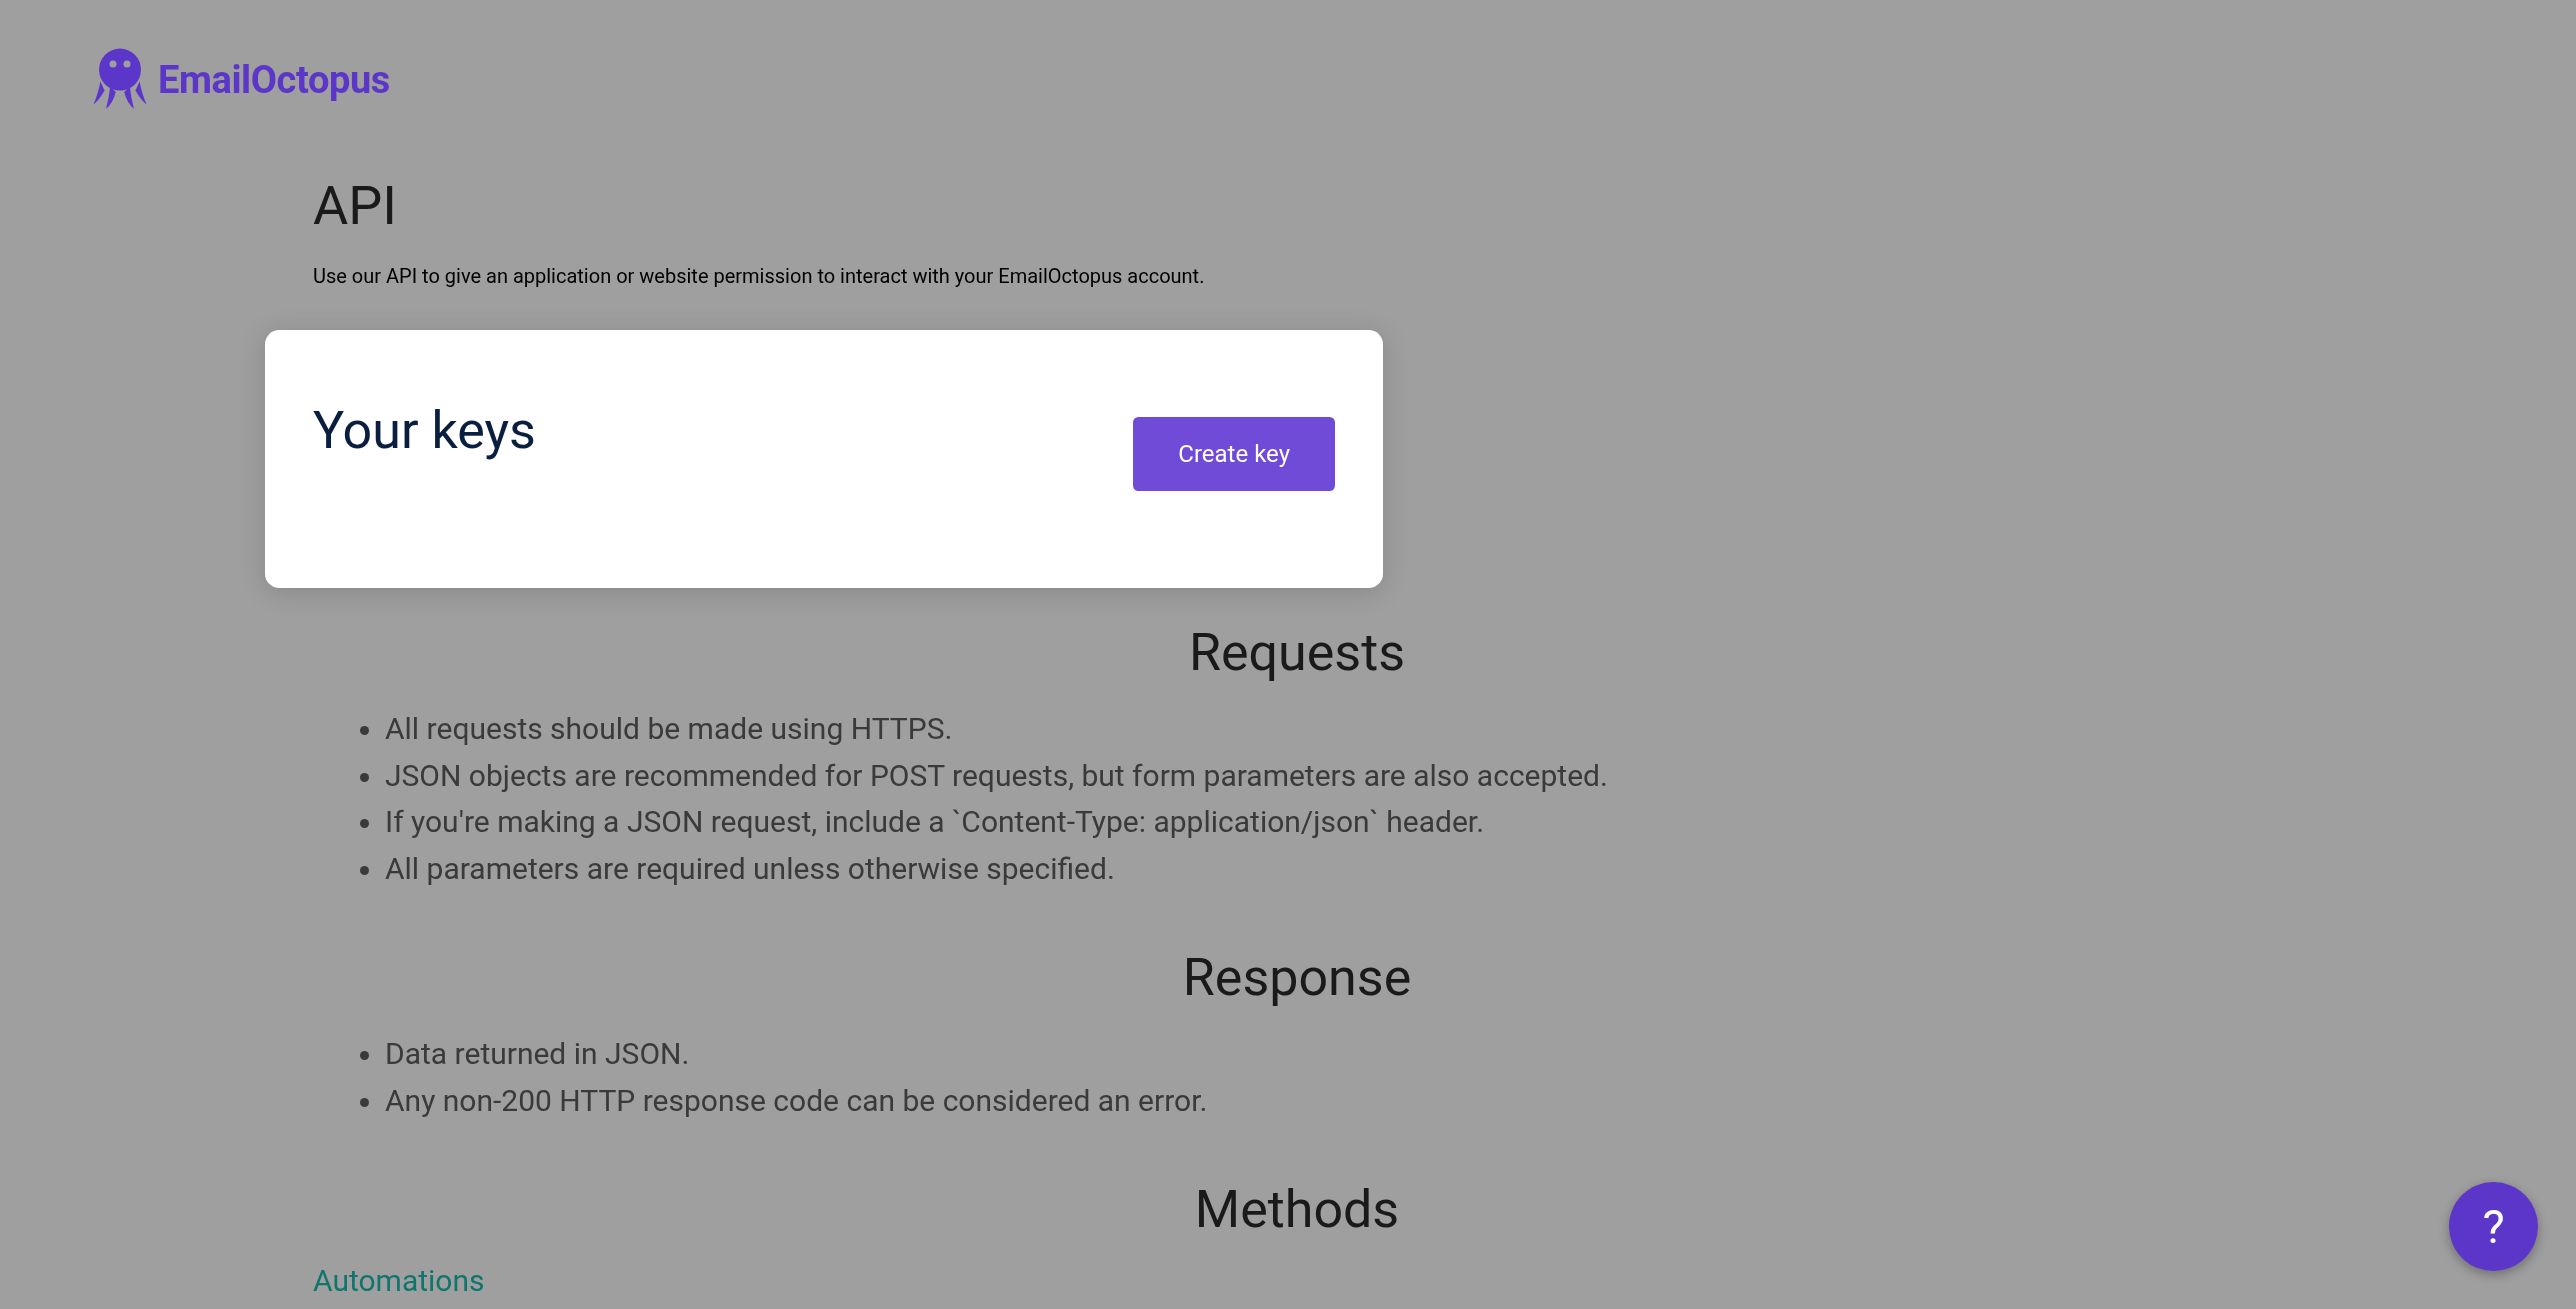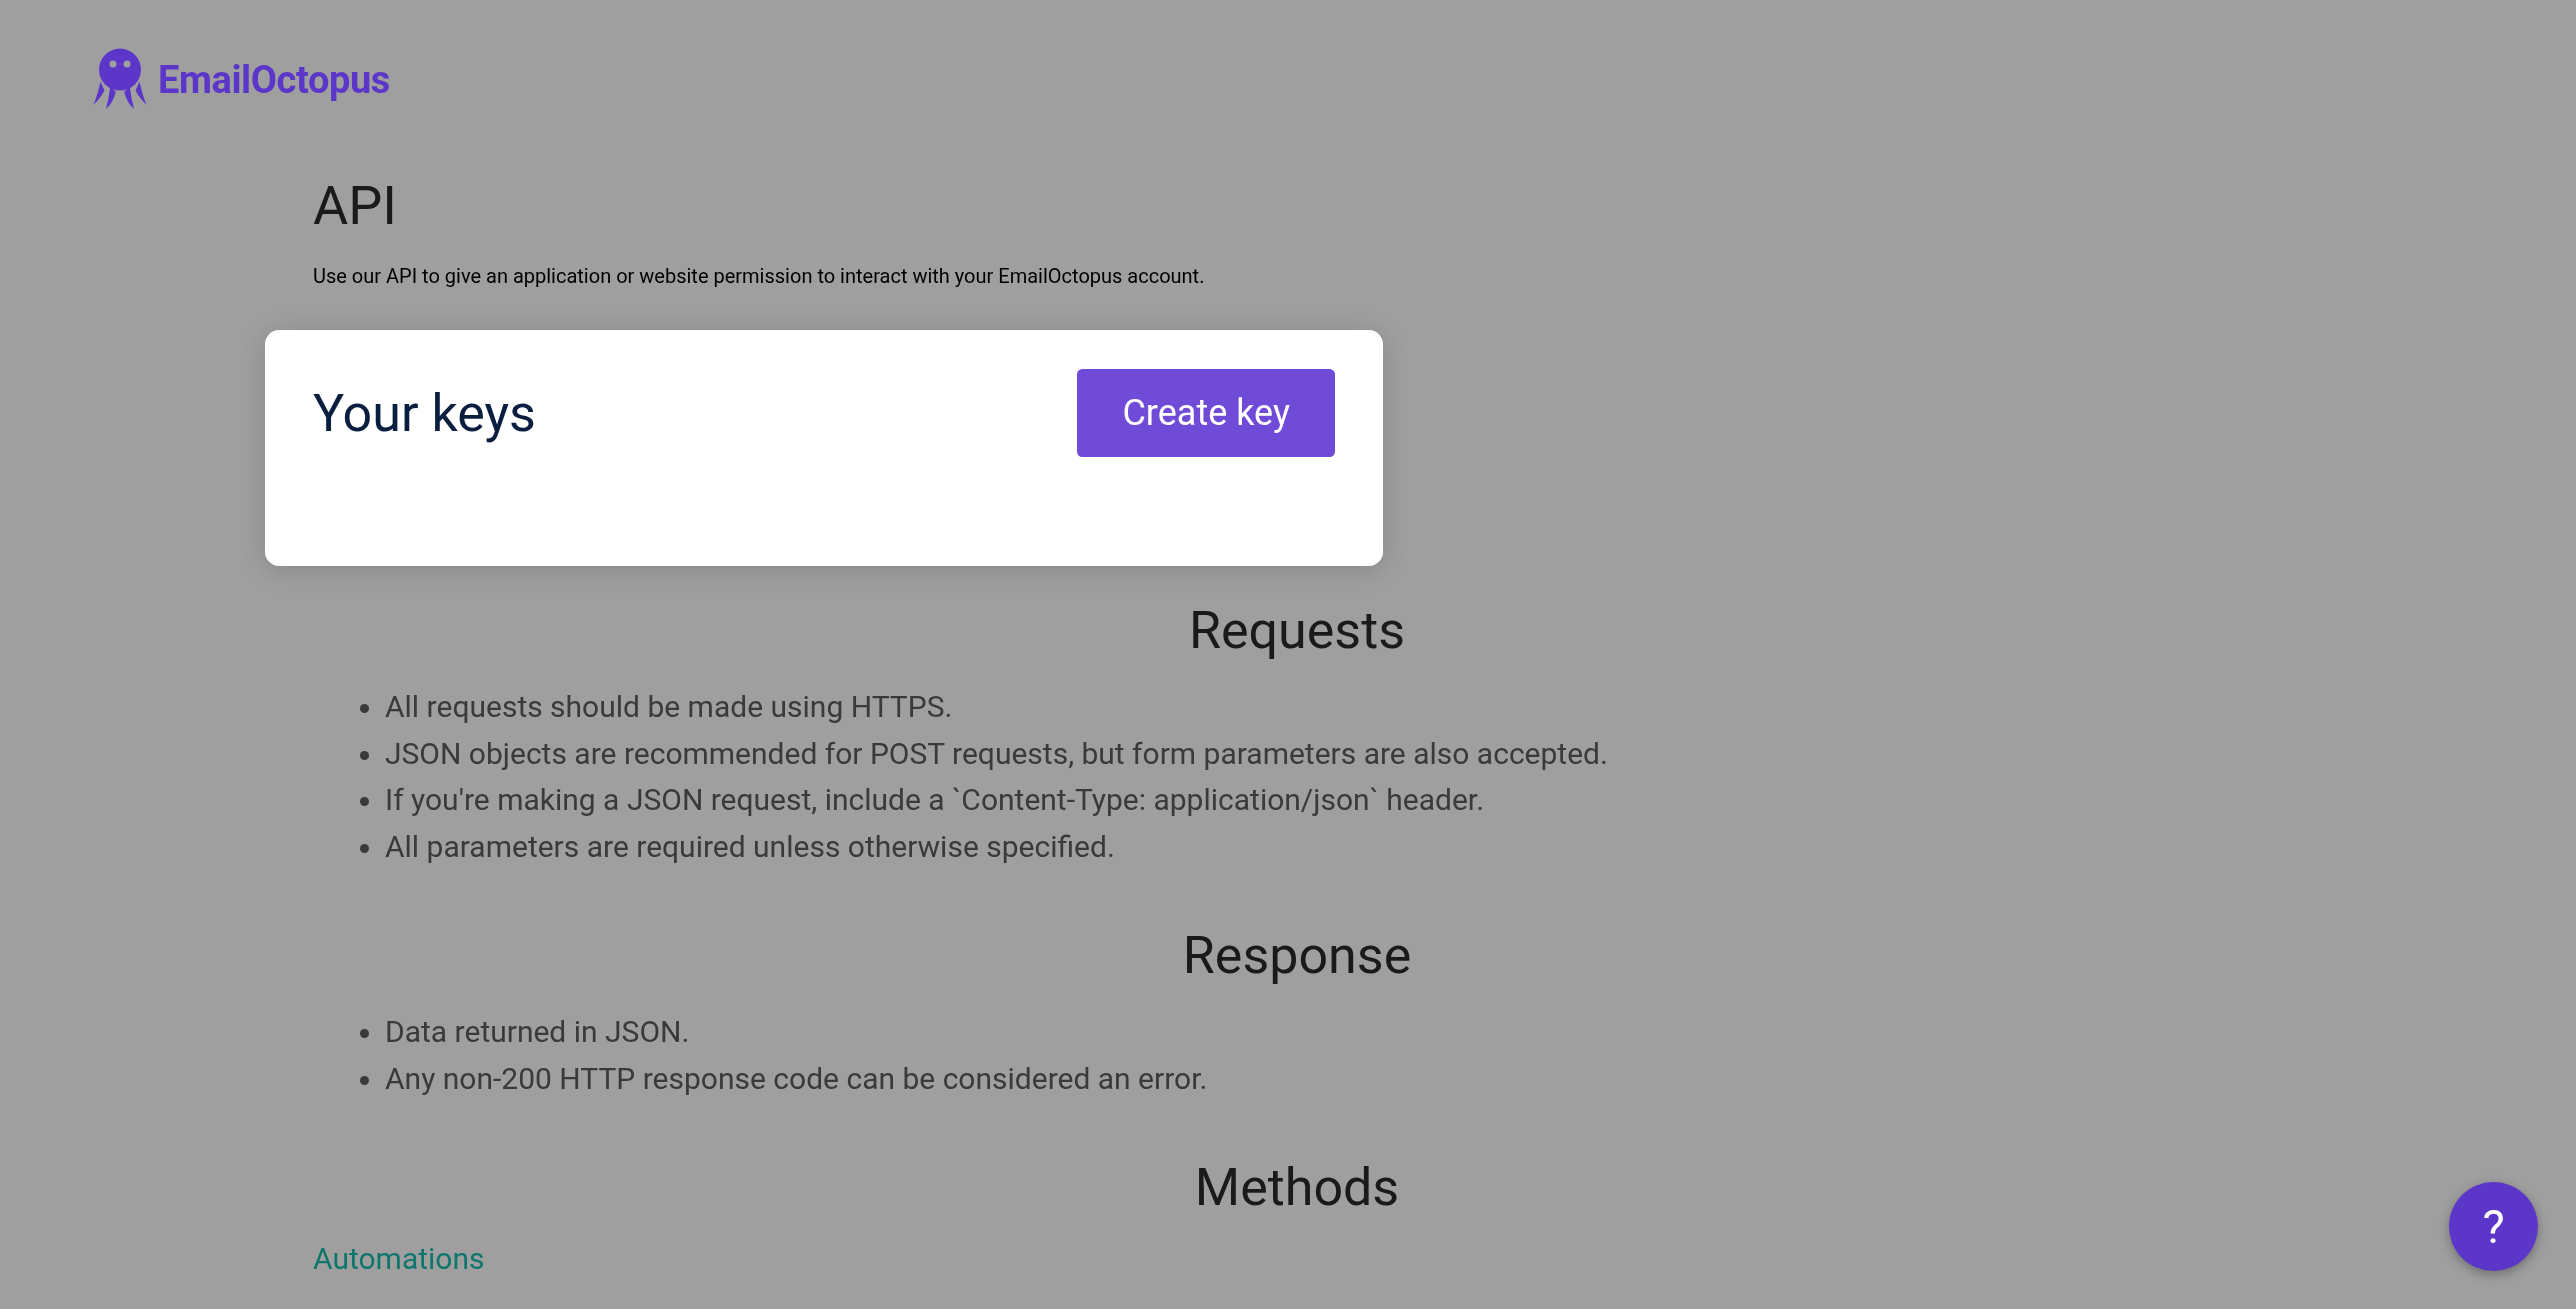--- a/index.html
+++ b/index.html
@@ -46,21 +46,21 @@
       margin-bottom: 27px;
     }
     .subtitle {
       font-size: 20px;
       color: #000000;
       margin-bottom: 42px;
     }
     .card {
       background: #ffffff;
       border-radius: 14.3px;
-      padding: 39px 48px 57px 48px;
+      padding: 39px 48px 45px 48px;
       width: 1118px;
       margin-bottom: 34px;
       box-shadow: 0 3.6px 27px rgba(0,0,0,0.15);
       position: relative;
       left: -48px;
     }
     .card-header {
       display: flex;
       justify-content: space-between;
       align-items: center;
@@ -69,24 +69,25 @@
     .card-title {
       font-size: 52px;
       font-weight: 400;
       color: #0a1e3f;
     }
     .btn-primary {
       background: #6f4bd8;
       color: #ffffff;
       border: none;
       padding: 23px 45px;
-      font-size: 36px;
+      font-size: 24px;
       border-radius: 5.4px;
       cursor: pointer;
       font-family: inherit;
+      margin-top: 48px;
     }
     .empty-msg {
       font-size: 30px;
       font-style: italic;
       color: #6b6b6b;
     }
     h2.section-title {
       font-size: 52px;
       font-weight: 400;
       color: #1a1a1a;

